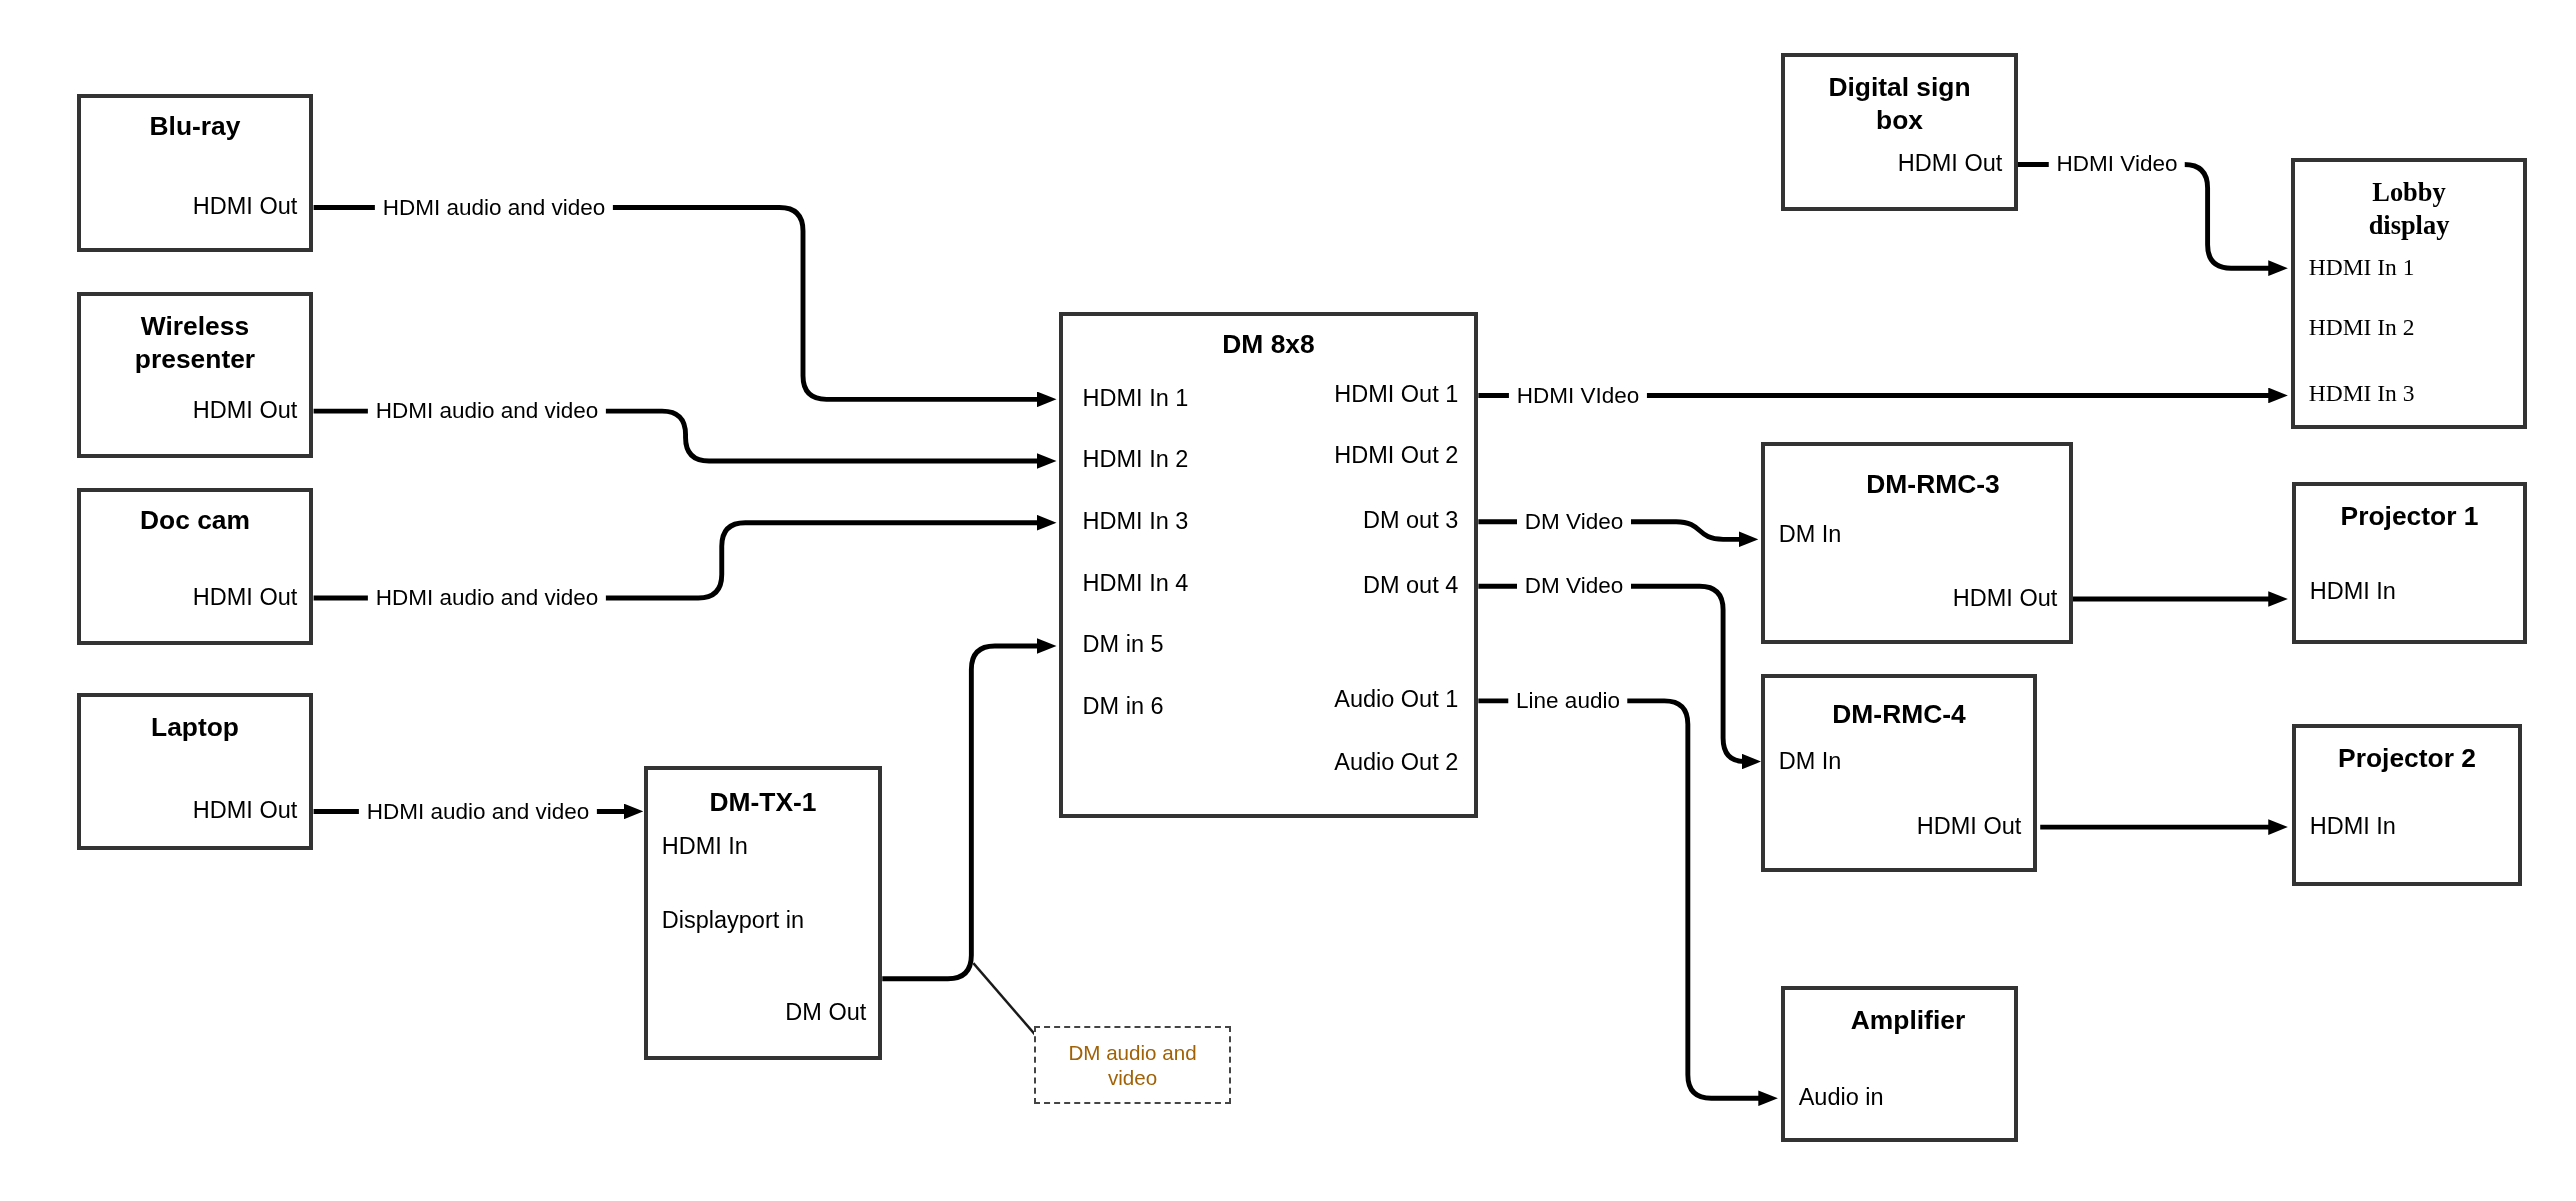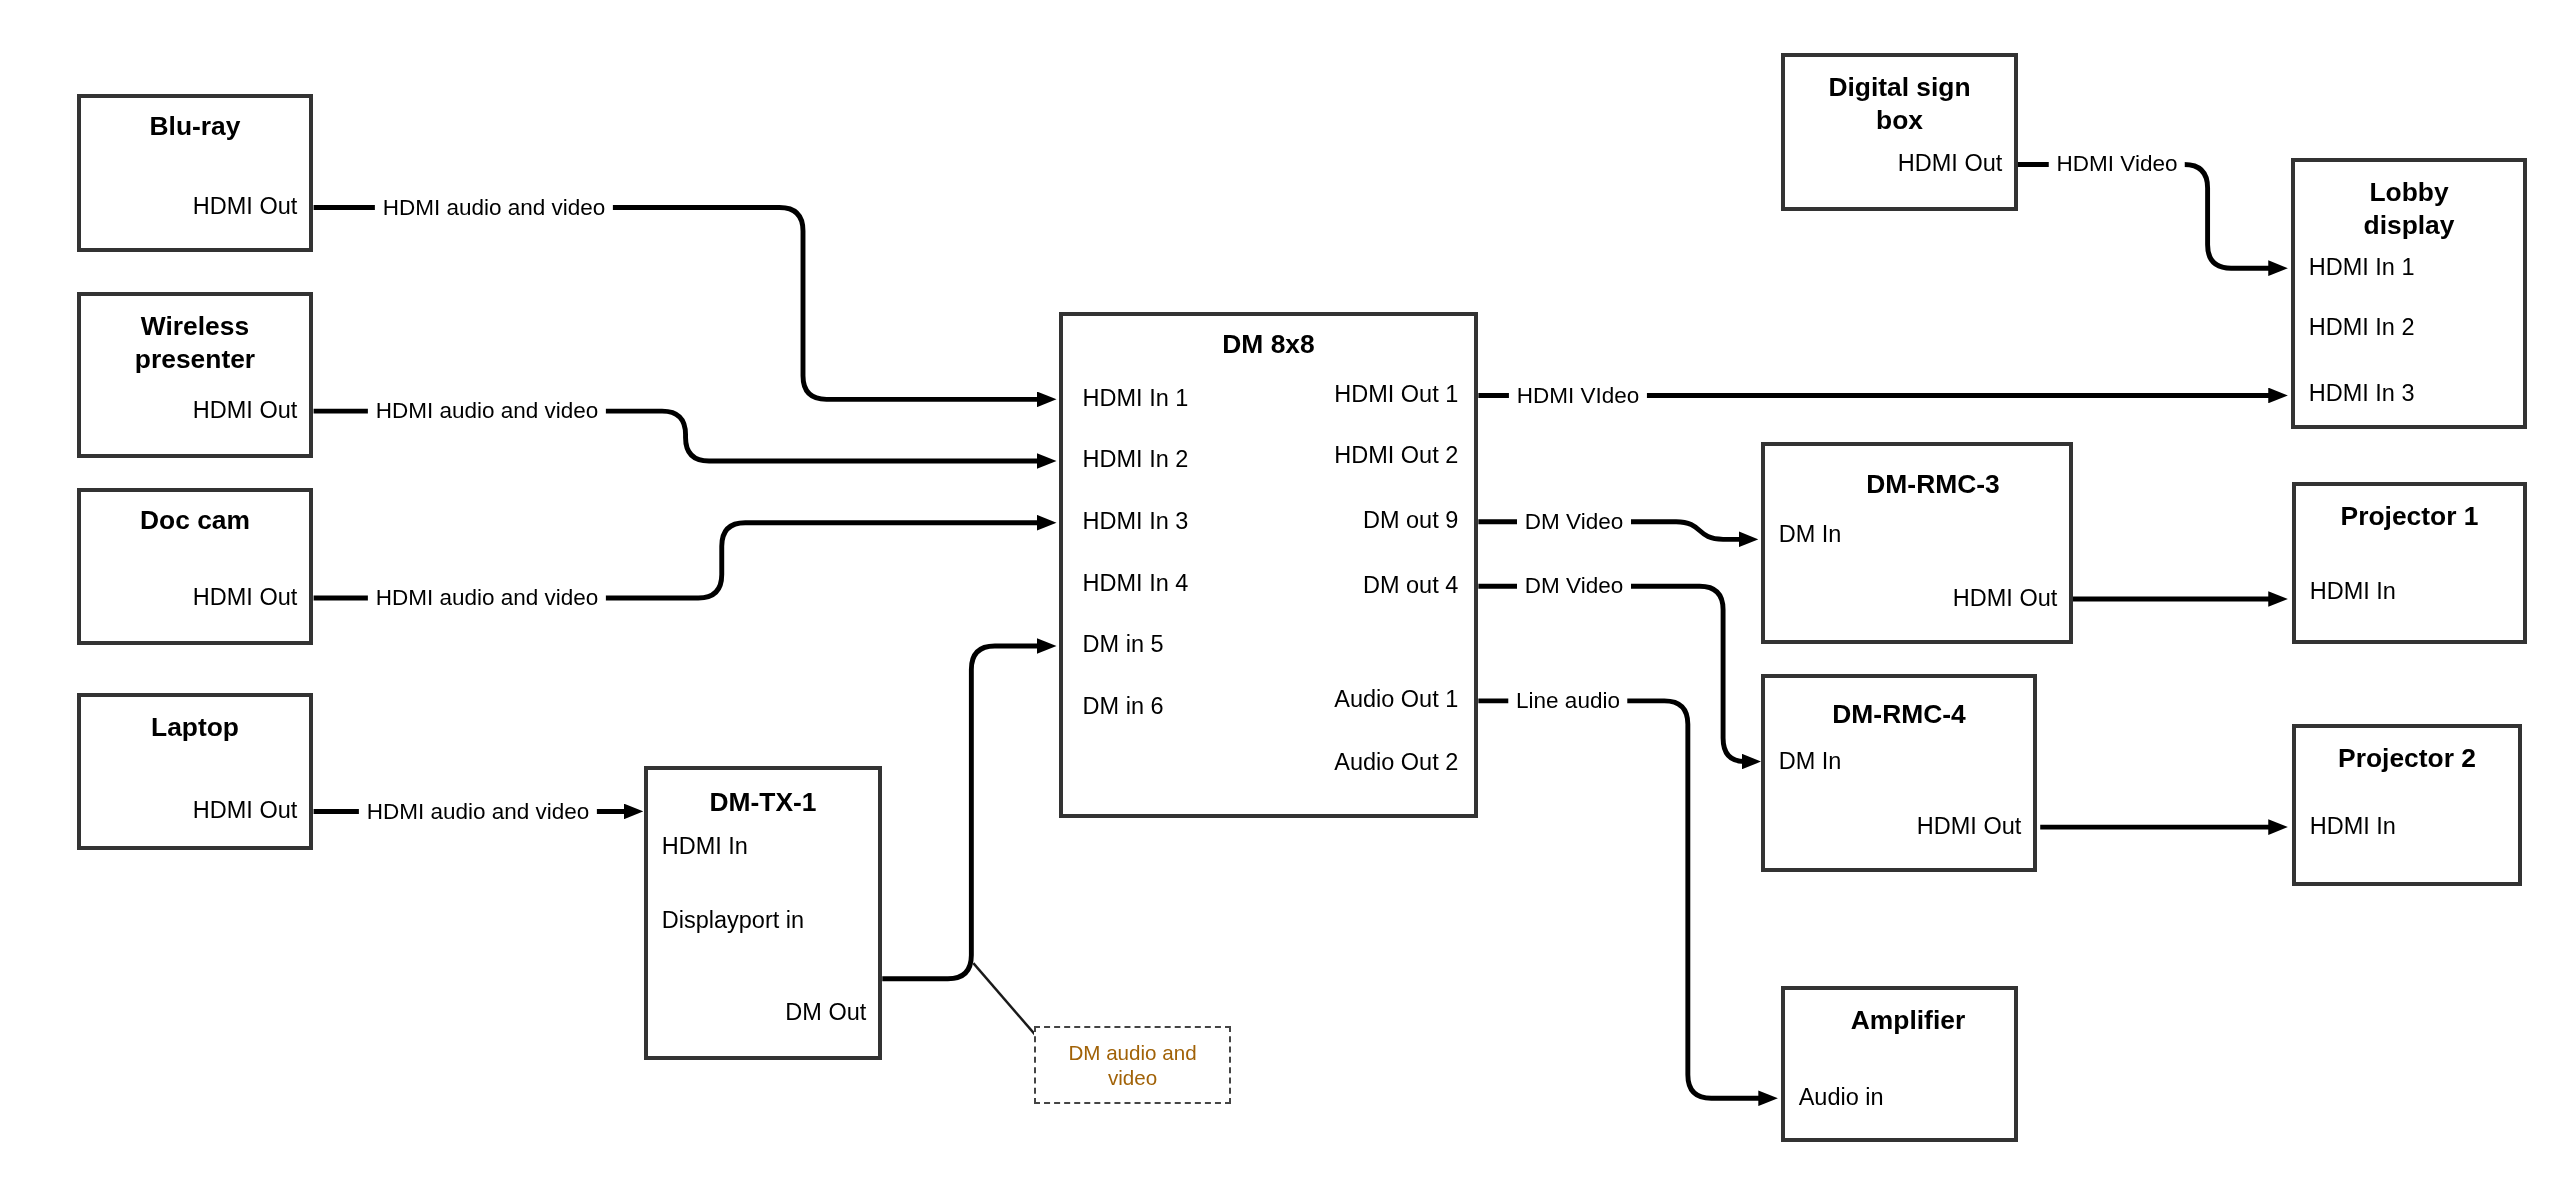--- a/index.html
+++ b/index.html
@@ -135,33 +135,33 @@
   <div class="node" style="left:1059px;top:312px;width:419px;height:506px;">
     <div class="node-title" style="margin-top:11.7px;">DM 8x8</div>
     <div class="port p-left" style="top:68px;left:19.6px;">HDMI In 1</div>
     <div class="port p-left" style="top:129px;left:19.6px;">HDMI In 2</div>
     <div class="port p-left" style="top:191px;left:19.6px;">HDMI In 3</div>
     <div class="port p-left" style="top:253px;left:19.6px;">HDMI In 4</div>
     <div class="port p-left" style="top:314px;left:19.6px;">DM in 5</div>
     <div class="port p-left" style="top:376px;left:19.6px;">DM in 6</div>
     <div class="port p-right" style="top:64px;right:15.7px;">HDMI Out 1</div>
     <div class="port p-right" style="top:125px;right:15.7px;">HDMI Out 2</div>
-    <div class="port p-right" style="top:190px;right:15.7px;">DM out 9</div>
+    <div class="port p-right" style="top:190px;right:15.7px;">DM out 3</div>
     <div class="port p-right" style="top:255px;right:15.7px;">DM out 4</div>
     <div class="port p-right" style="top:369px;right:15.7px;">Audio Out 1</div>
     <div class="port p-right" style="top:432px;right:15.7px;">Audio Out 2</div>
   </div>
 
   <div class="node" style="left:1781px;top:53px;width:237px;height:158px;">
     <div class="node-title" style="margin-top:13.7px;">Digital sign
 box</div>
     <div class="port p-right" style="top:92px;">HDMI Out</div>
   </div>
 
-  <div class="node" style="left:2291px;top:158px;width:236px;height:271px;">
+  <div class="node" style="left:2291px;top:158px;width:236px;height:271px;font-family:Liberation Serif, serif;">
     <div class="node-title" style="margin-top:13.7px;">Lobby
 display</div>
     <div class="port p-left" style="top:91px;">HDMI In 1</div>
     <div class="port p-left" style="top:151px;">HDMI In 2</div>
     <div class="port p-left" style="top:217px;">HDMI In 3</div>
   </div>
 
   <div class="node" style="left:1761px;top:442px;width:312px;height:202px;padding-left:32px;">
     <div class="node-title" style="margin-top:21.5px;">DM-RMC-3</div>
     <div class="port p-left" style="top:74px;">DM In</div>

